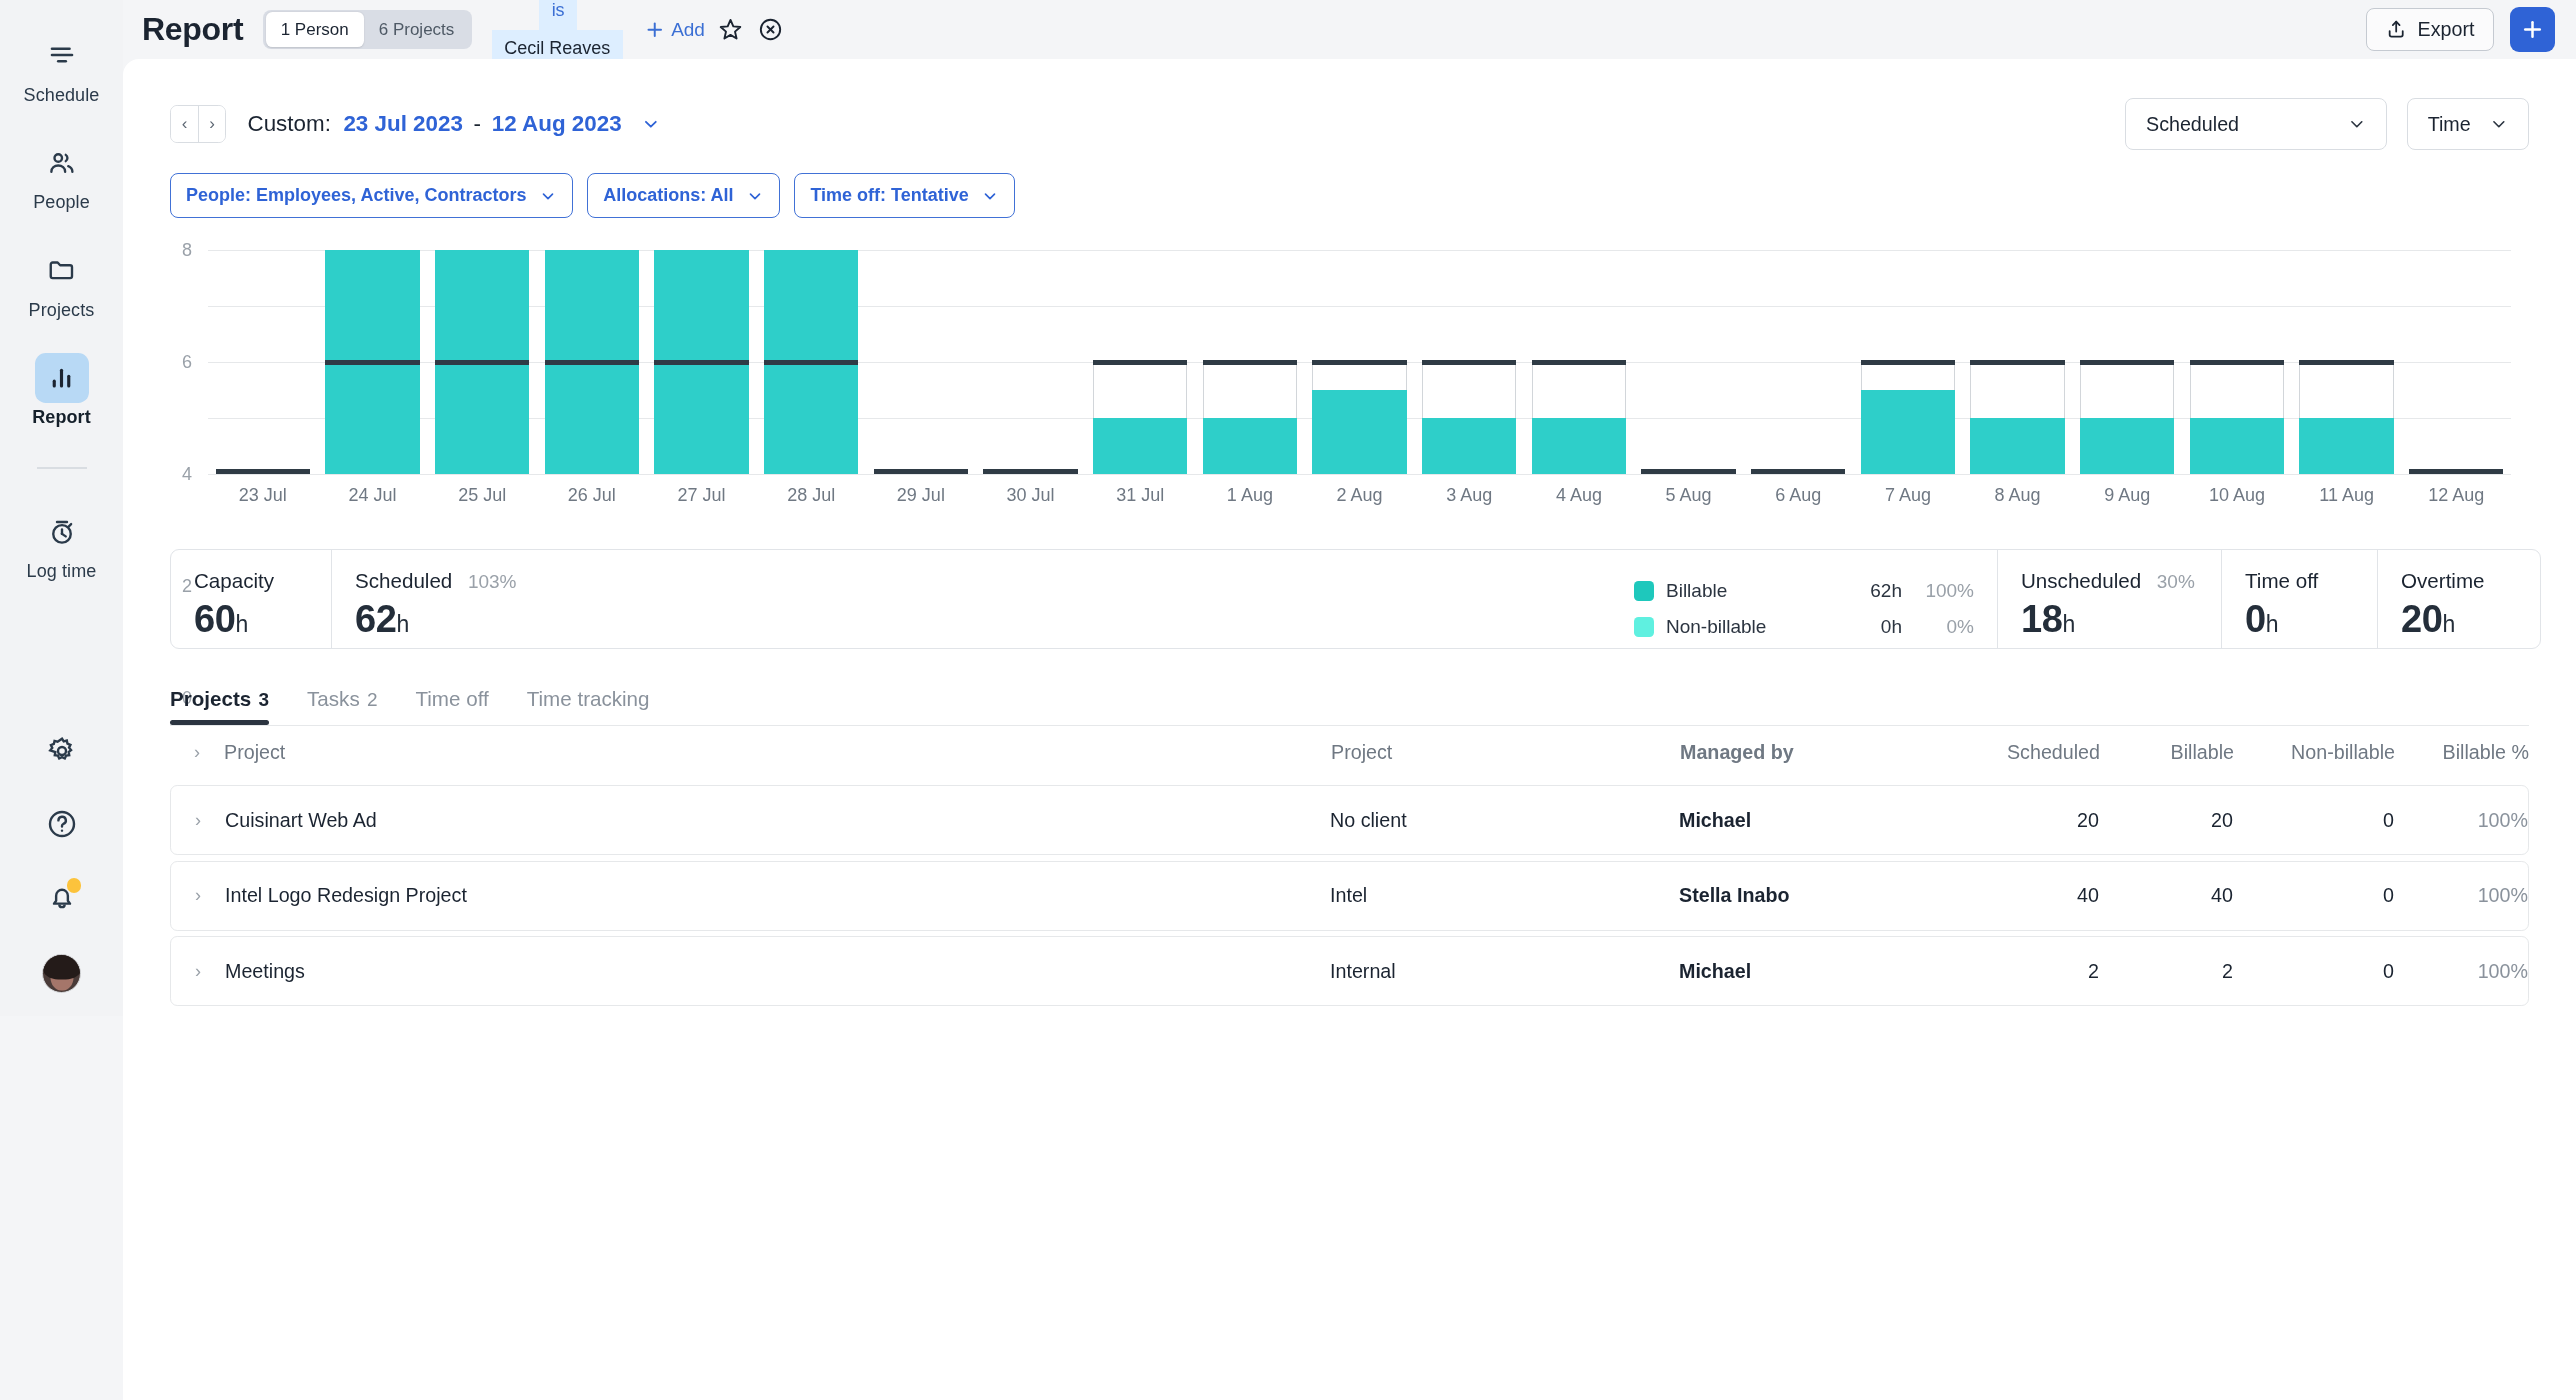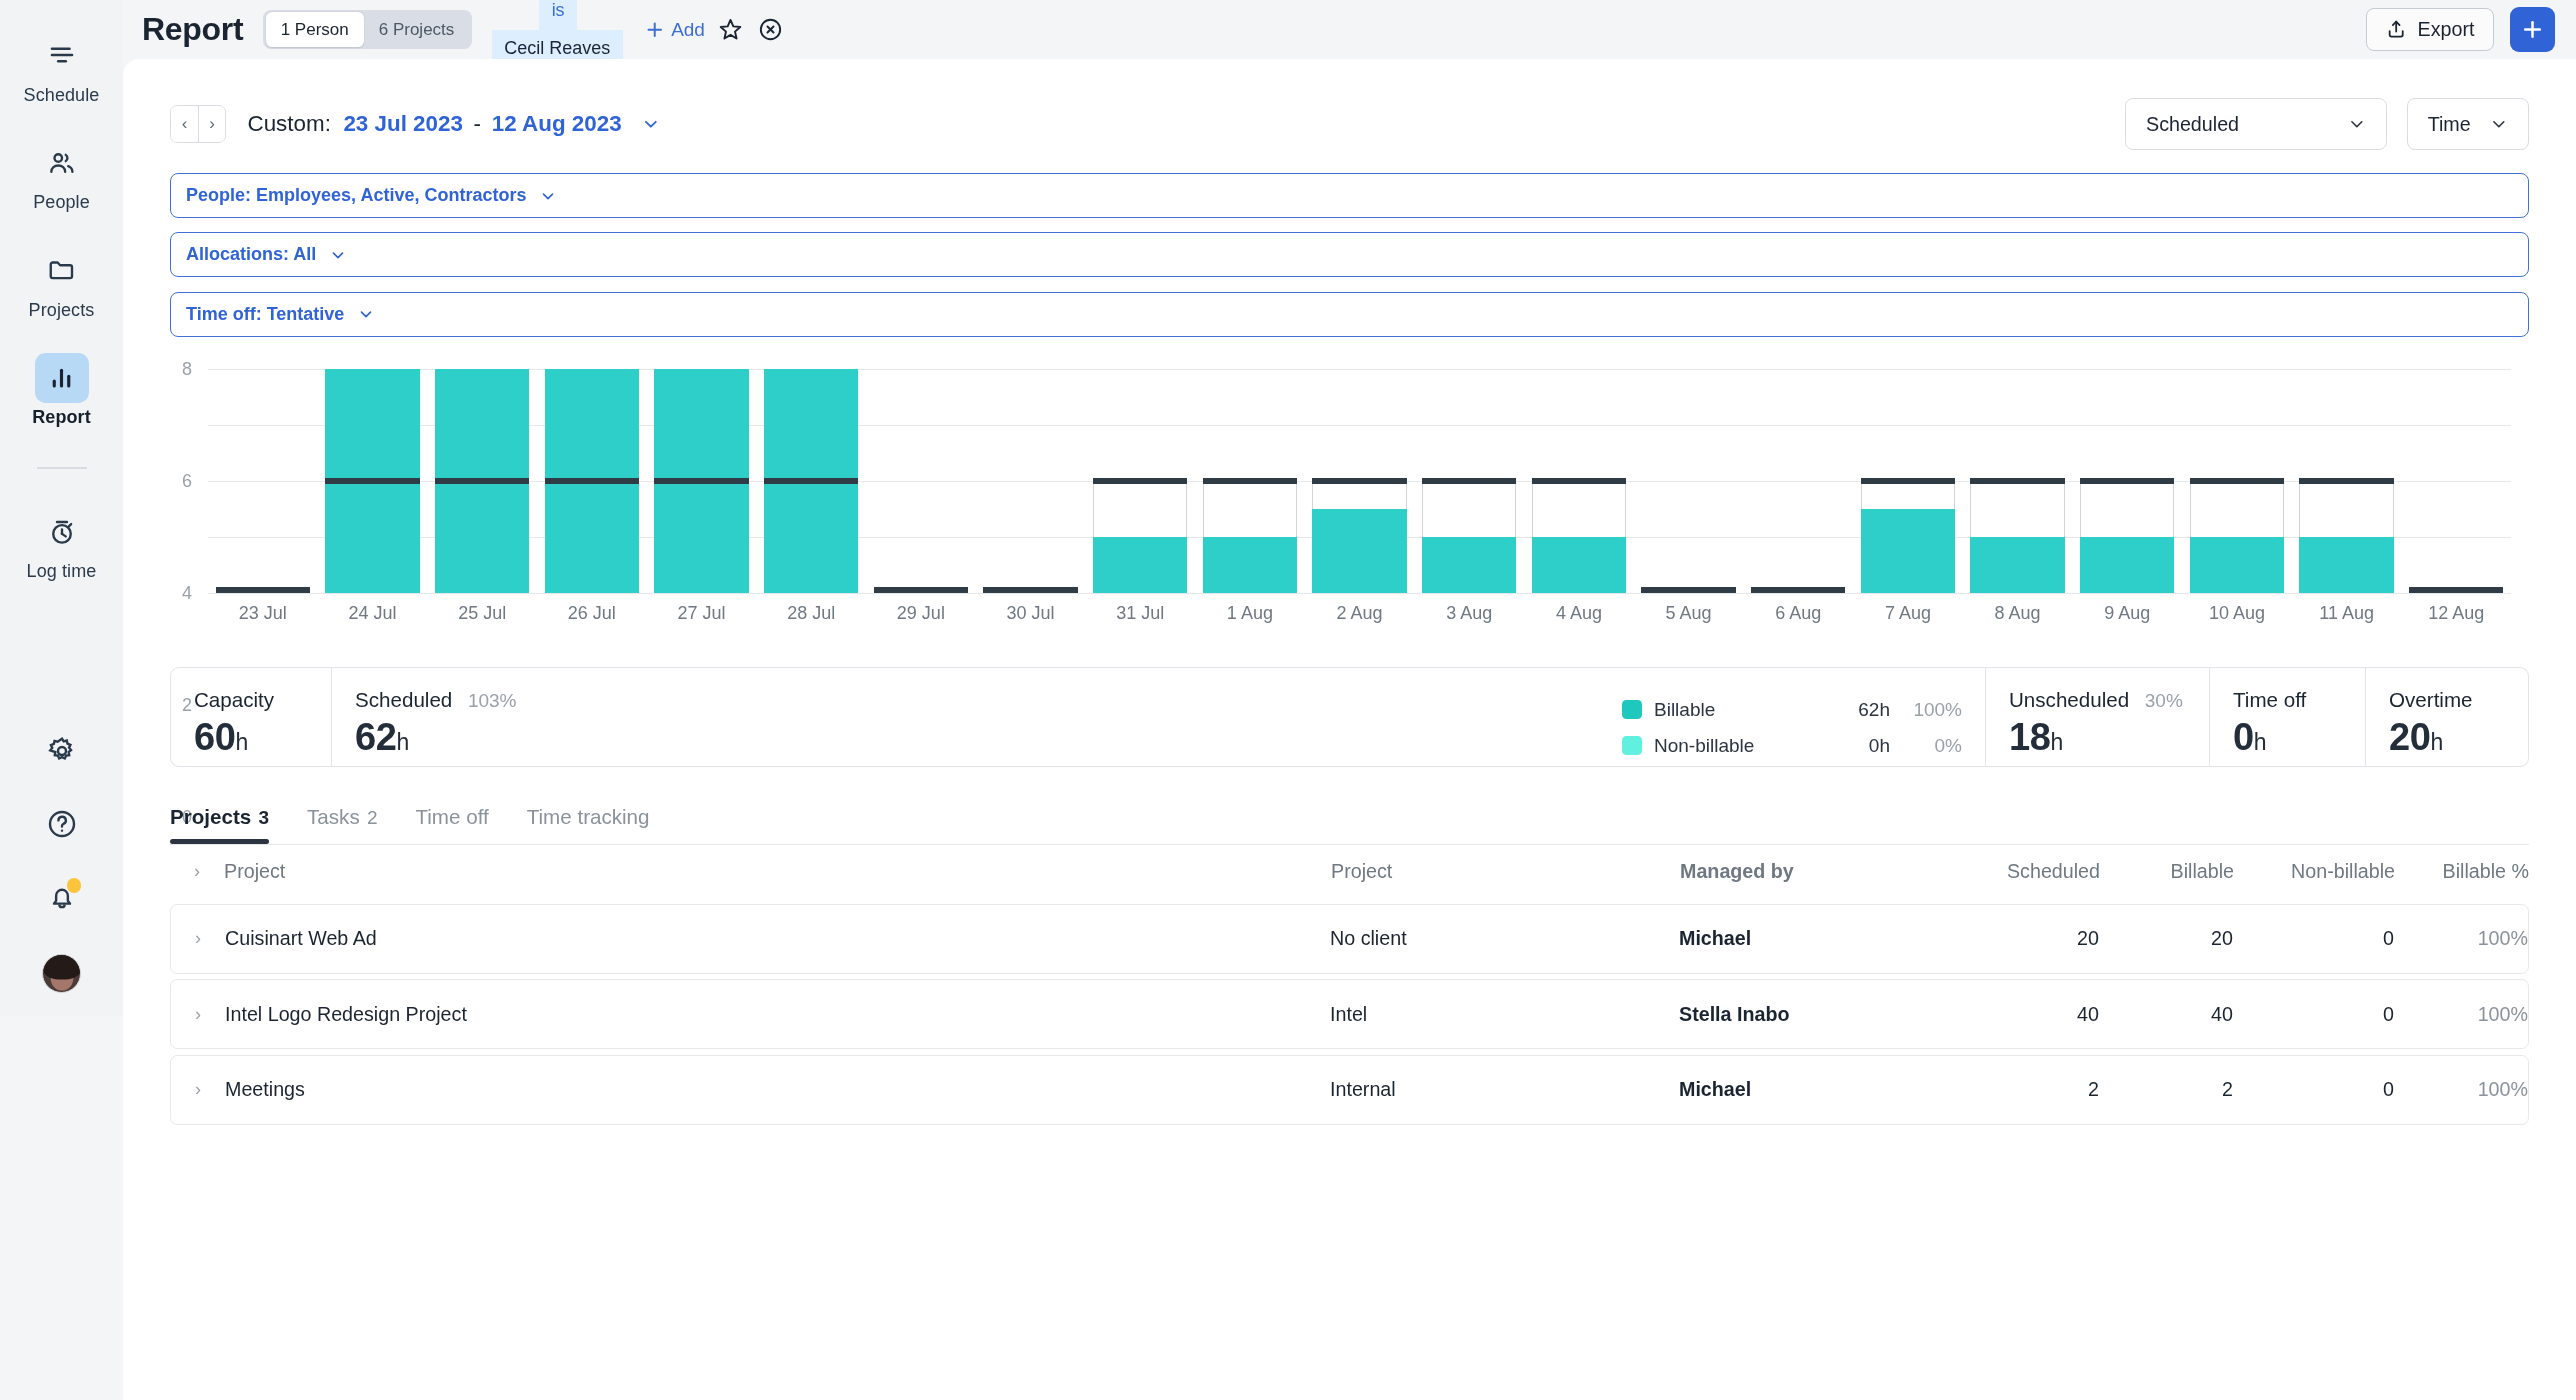--- a/index.html
+++ b/index.html
@@ -131,21 +131,21 @@
   .chev-date { margin-left: 19.7px; cursor: pointer; display: flex; }
 
   .select {
     height: 52px; border: 0.9px solid #d9dde2; border-radius: 8px; background: #fff;
     display: flex; align-items: center; justify-content: space-between;
     padding: 0 19.7px; font-size: 19.7px; color: #1b2431; cursor: pointer;
   }
   .sel-scheduled { width: 262px; margin-right: 19.7px; }
   .sel-days { width: 122px; }
 
-  .chips { display: flex; padding: 23px 47px 0 47px; gap: 14.3px; flex-direction: column; }
+  .chips { display: flex; padding: 23px 47px 0 47px; gap: 14.3px; }
   .chip {
     border: 0.9px solid #4171d6; border-radius: 8px; height: 45px;
     display: flex; align-items: center; padding: 0 15px;
     color: #2f63d6; font-size: 18px; font-weight: 600; cursor: pointer; gap: 12.5px;
   }
 
   
   .chart-wrap { padding: 32px 47px 0 47px; position: relative; }
   .chart {
     position: relative; height: 224px; margin-left: 38px; margin-right: 18px;
@@ -175,21 +175,21 @@
   .zero-mark {
     position: absolute; left: 7%; right: 7%; bottom: 0; height: 5.4px; background: #2f3b45;
   }
   .xlabels { display: flex; margin-left: 38px; margin-right: 18px; margin-top: 10.7px; }
   .xlabel {
     flex: 1; text-align: center; font-size: 18px; color: #6f7883;
   }
 
   
   .stats {
-    margin: 43px 47px 0 47px; border: 0.9px solid #e1e4e8; border-radius: 9px;
+    margin: 43px 35px 0 47px; border: 0.9px solid #e1e4e8; border-radius: 9px;
     display: flex; height: 100px;
   }
   .stat { padding: 19.7px 23px 0 23px; position: relative; }
   .stat + .stat { border-left: 0.9px solid #e1e4e8; }
   .stat-label { font-size: 20.6px; color: #1b2431; }
   .stat-pct { font-size: 19px; color: #9aa1a9; margin-left: 11.6px; }
   .stat-val { font-size: 38px; font-weight: 700; color: #242e3a; margin-top: 4.5px; letter-spacing: -0.4px; }
   .stat-val .h { font-size: 23px; font-weight: 400; }
   .s-capacity { width: 160px; }
   .s-scheduled { flex: 1; display: flex; }

